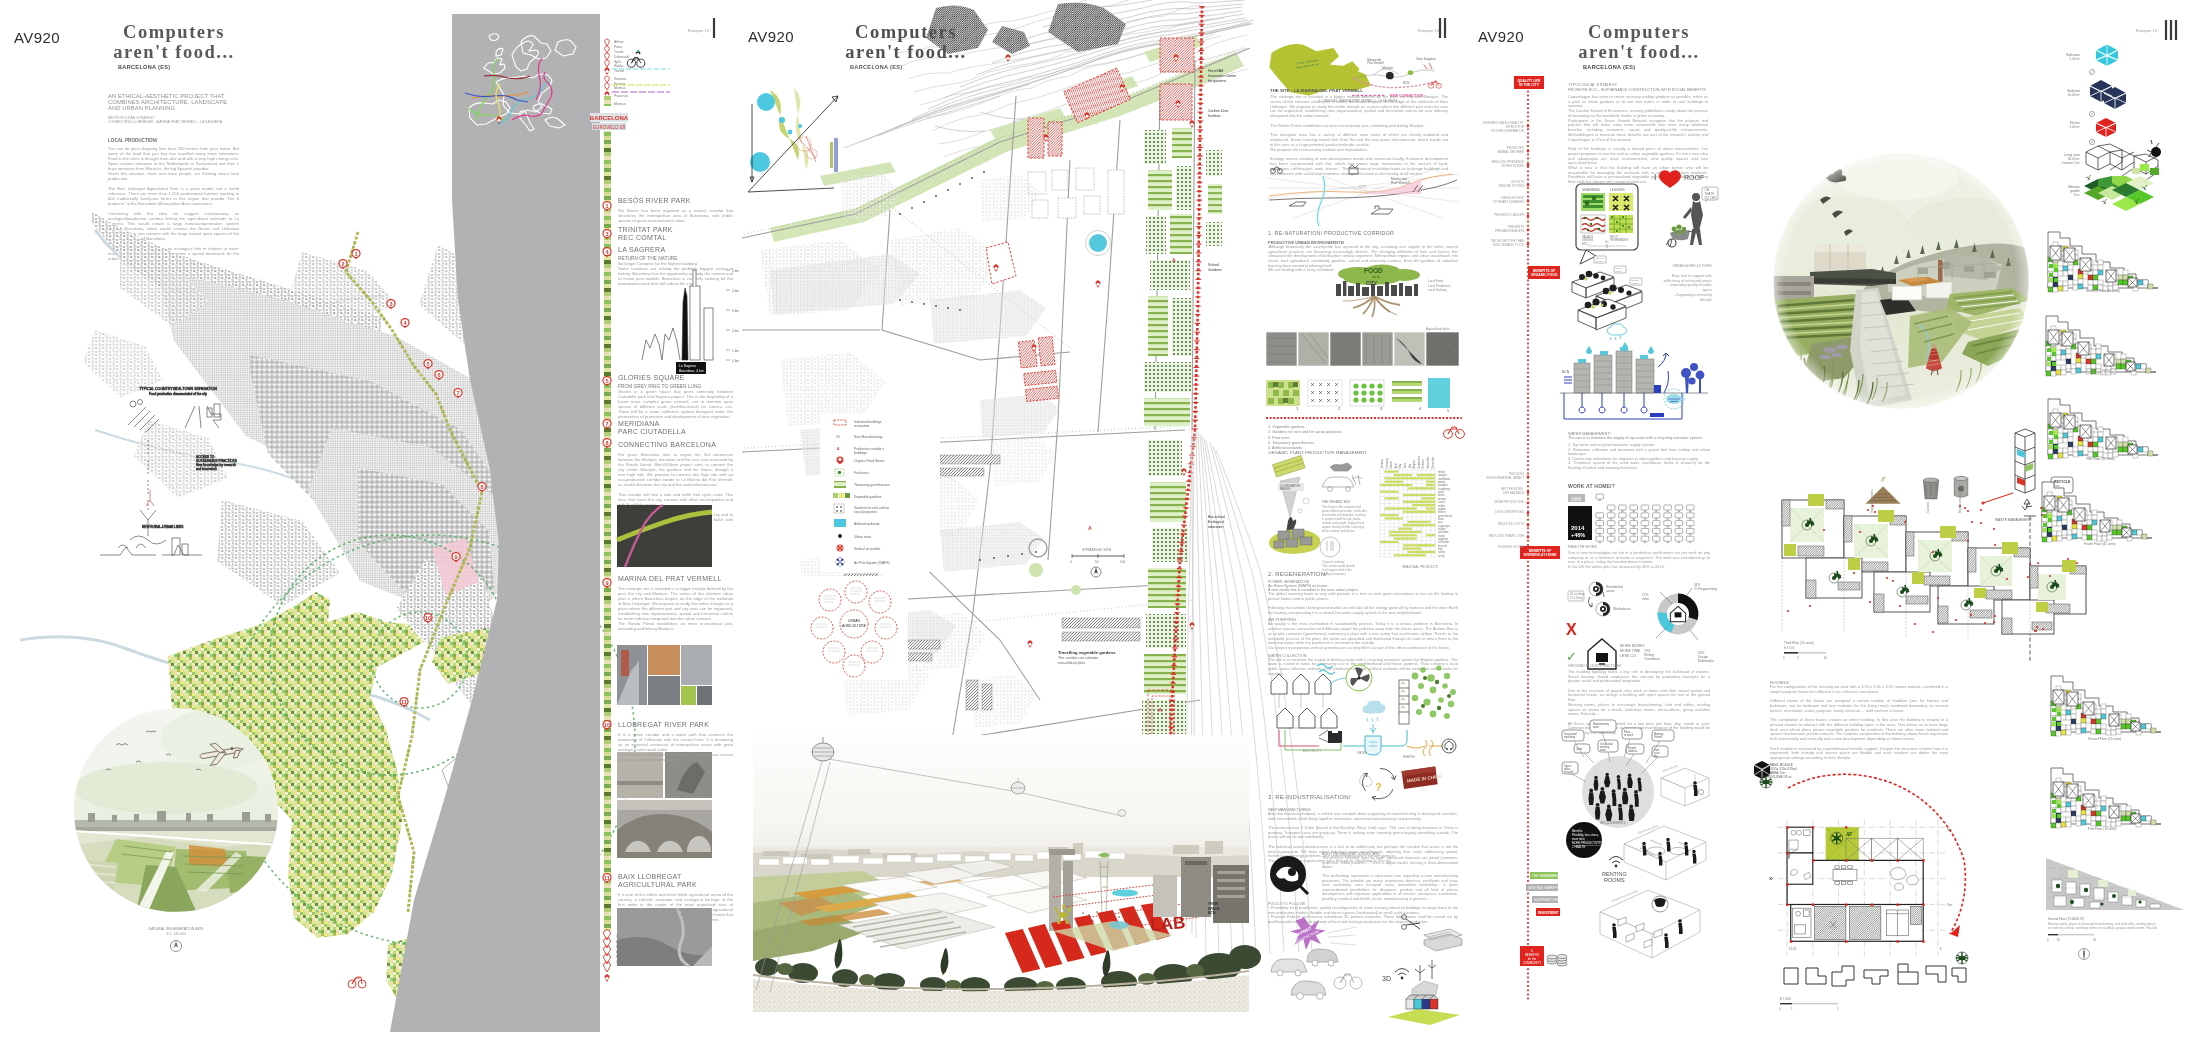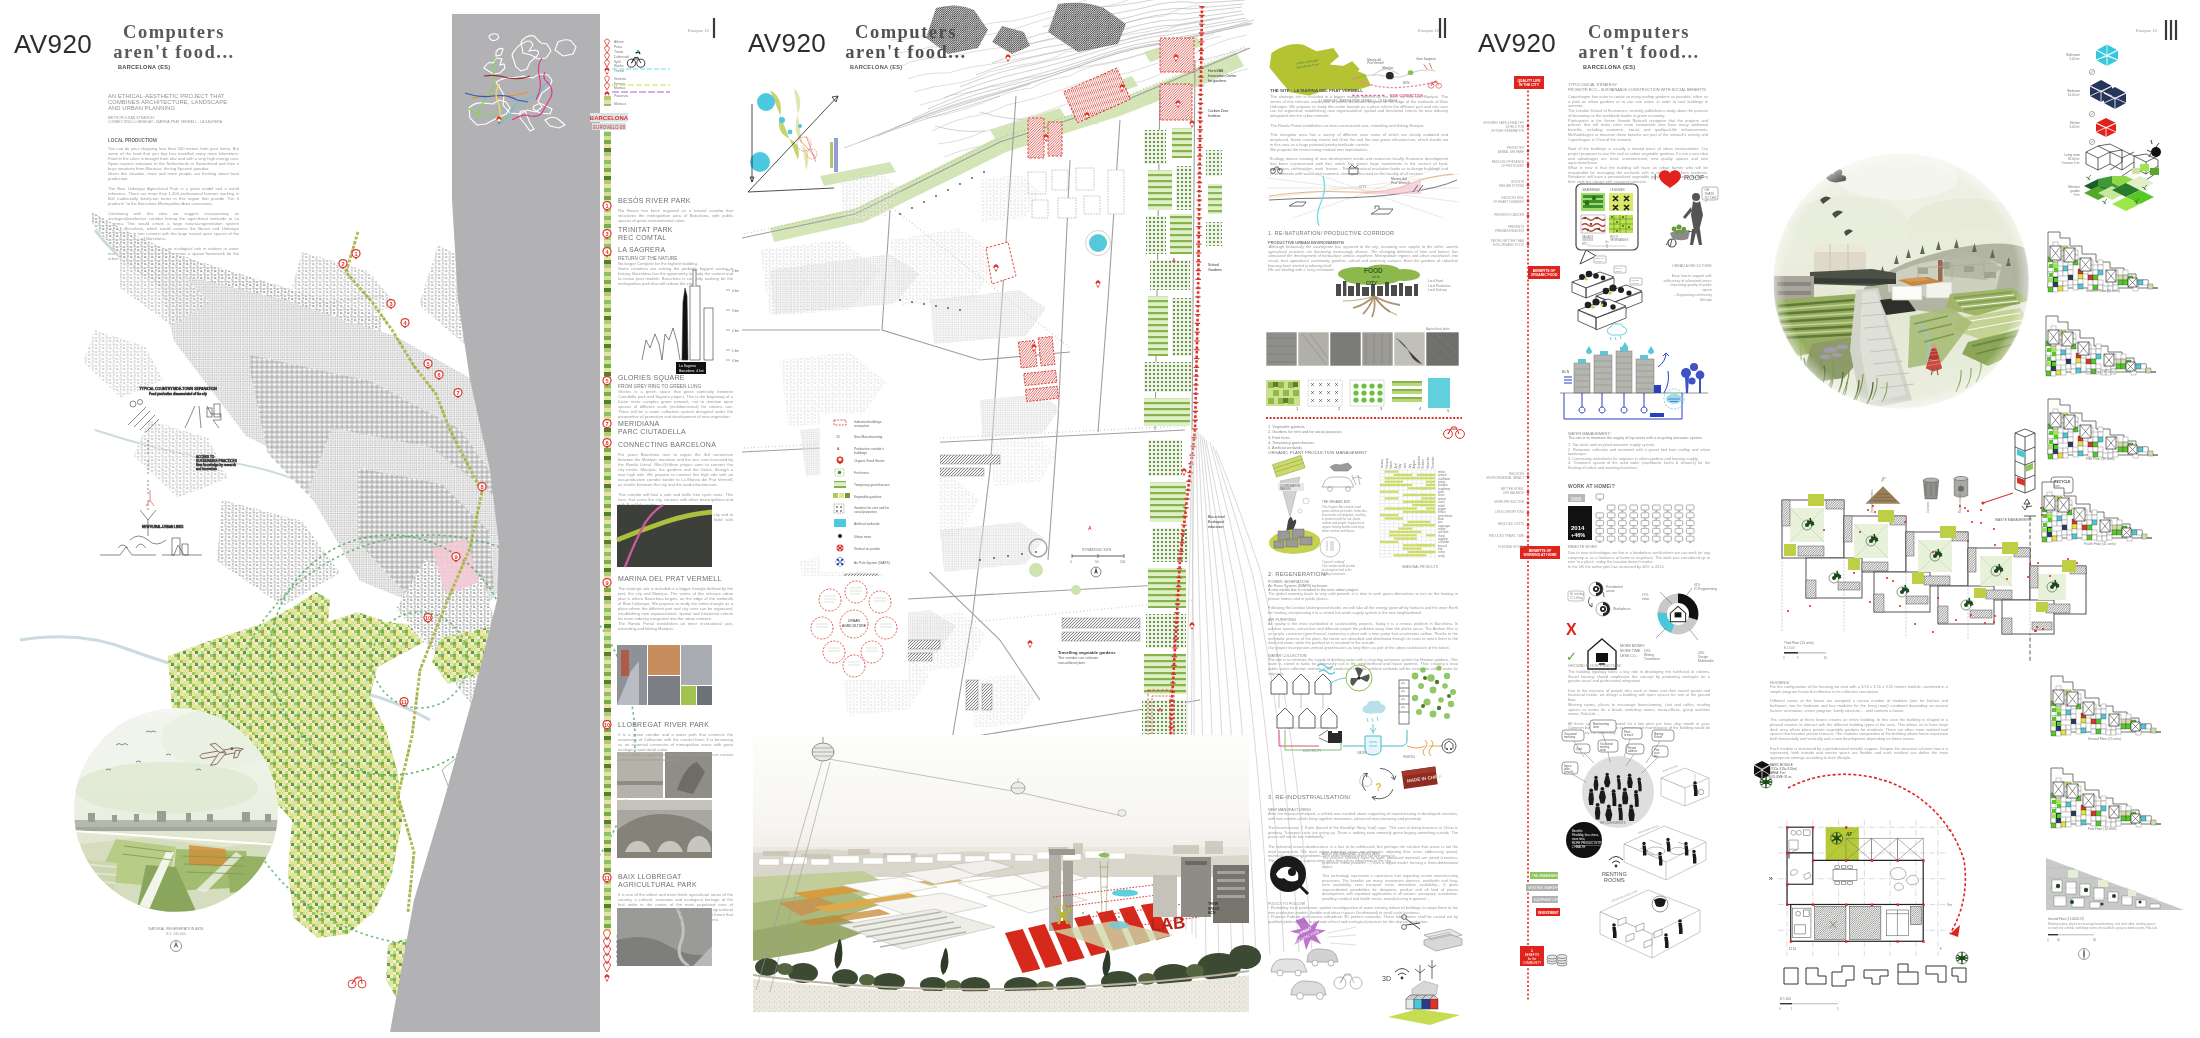--- a/index.html
+++ b/index.html
@@ -1,20 +1,20 @@
 <!DOCTYPE html>
 <html><head><meta charset="utf-8">
 <style>
 html,body{margin:0;padding:0;background:#fff;}
 #board{position:relative;width:2200px;height:1038px;overflow:hidden;background:#fff;font-family:"Liberation Sans",sans-serif;}
 .abs{position:absolute;}
 .t4{font-size:4.15px;line-height:1.2;color:#9b9b9b;text-align:justify;}
 .t3{font-size:3.8px;line-height:1.2;color:#9a9a9a;}
 .hsec{font-size:7px;color:#6f6f6f;letter-spacing:.3px;line-height:1.15;}
-.av{font-size:26px;color:#2d2d2d;letter-spacing:0.4px;}
+.av{font-size:15px;color:#2d2d2d;letter-spacing:0.4px;}
 .title{font-family:"Liberation Serif",serif;font-weight:bold;color:#58595b;font-size:18.5px;line-height:1.08;text-align:center;letter-spacing:1.5px;}
 .bcn{font-size:5.6px;font-weight:bold;color:#4a4a4a;letter-spacing:.3px;}
 .eu13{font-size:4px;color:#999;}
 svg{position:absolute;overflow:visible;}
 </style></head>
 <body>
 <div id="board">
 
 
 <svg width="0" height="0" style="position:absolute">

